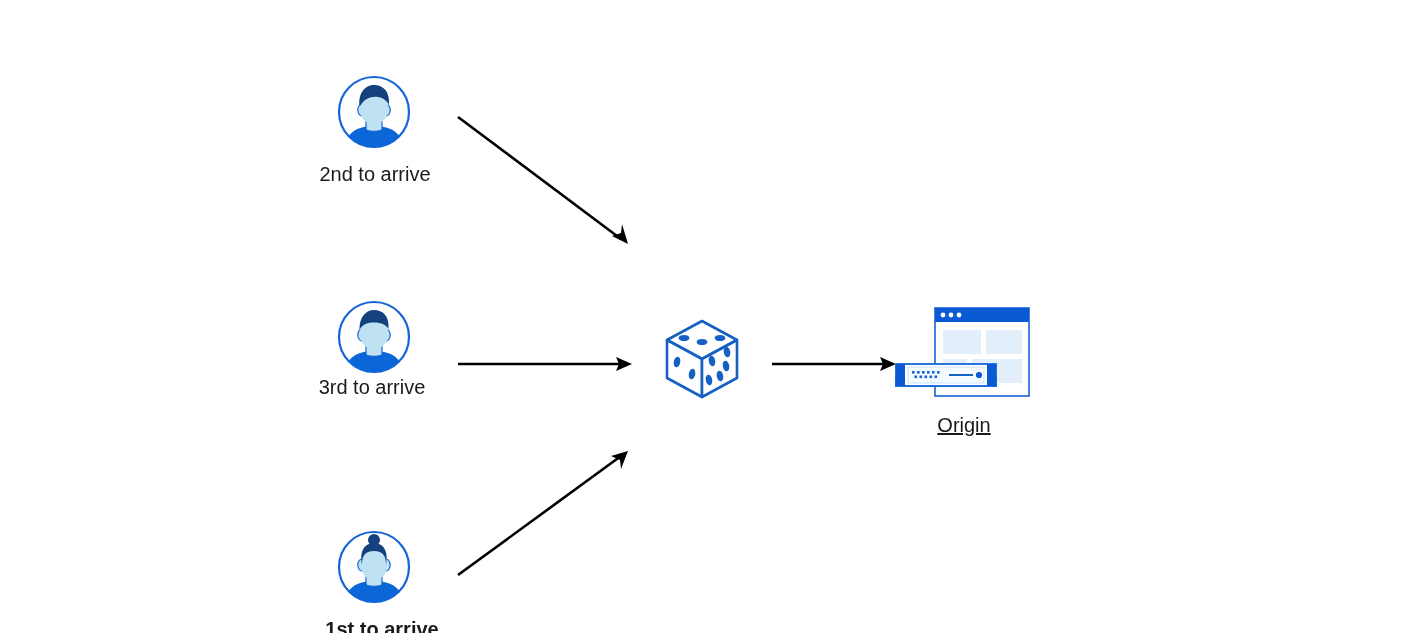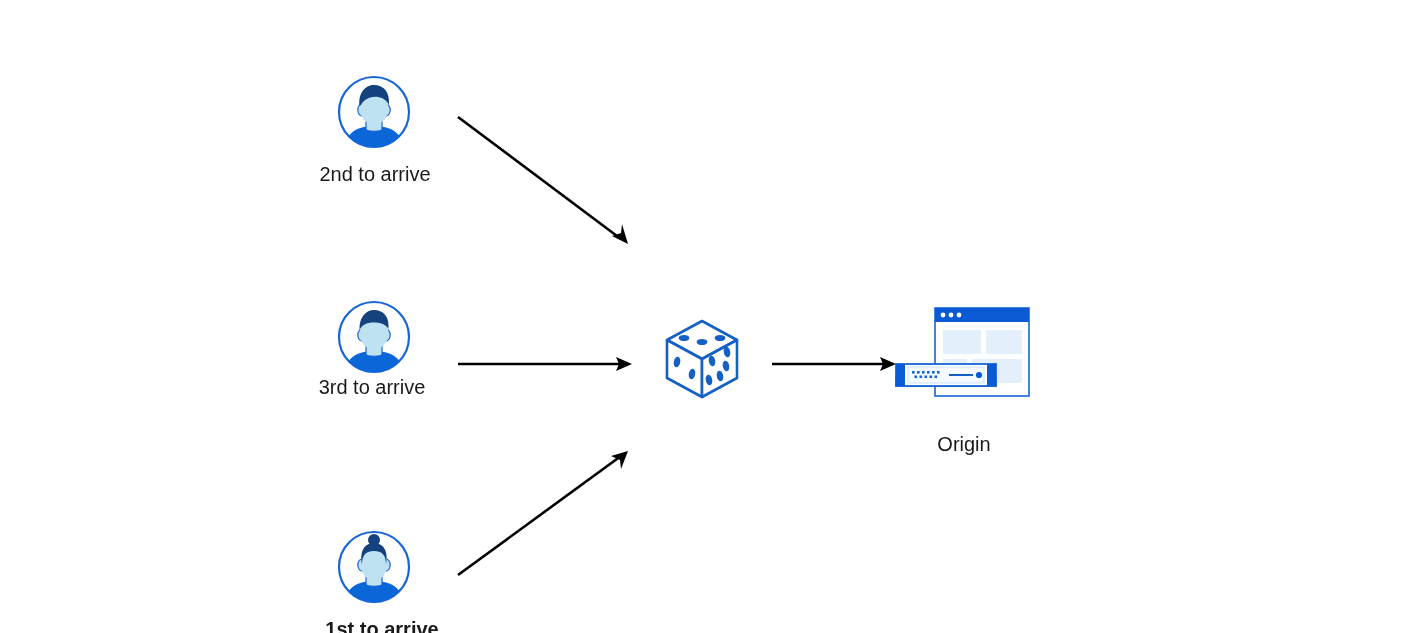--- a/index.html
+++ b/index.html
@@ -190,15 +190,15 @@
             <rect x="26.5" y="71.5" width="2.6" height="2.6"></rect>
           <rect x="31.5" y="71.5" width="2.6" height="2.6"></rect>
             <rect x="36.5" y="71.5" width="2.6" height="2.6"></rect>
           <rect x="41.5" y="71.5" width="2.6" height="2.6"></rect>
         </g>
         <line x1="56" y1="71" x2="80" y2="71" stroke="#1560c4" stroke-width="2"></line>
         <circle cx="86" cy="71" r="3.1" fill="#0a5bd3"></circle>
       </g>
     </svg>
   </div>
-  <div class="node-label label-centered" style="left:964px; top:385px;">Origin</div>
+  <div class="node-label label-centered" style="left:964px; top:366px;text-decoration:underline;">Origin</div>
 
 </div>
 
 </body></html>

